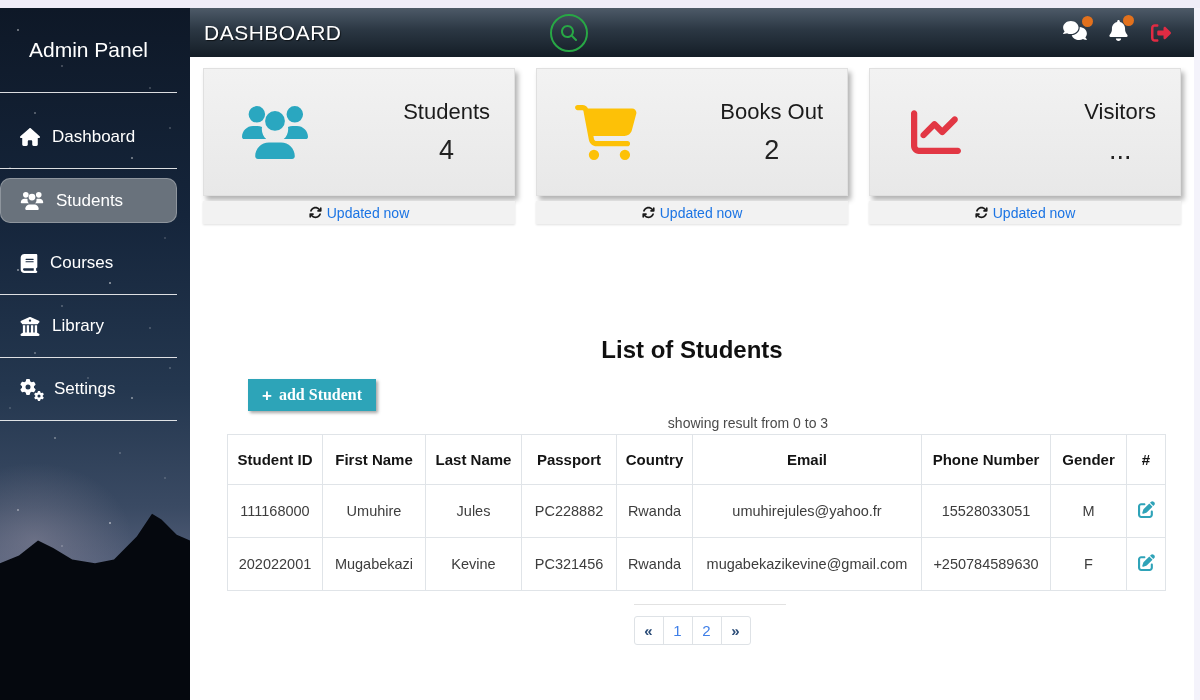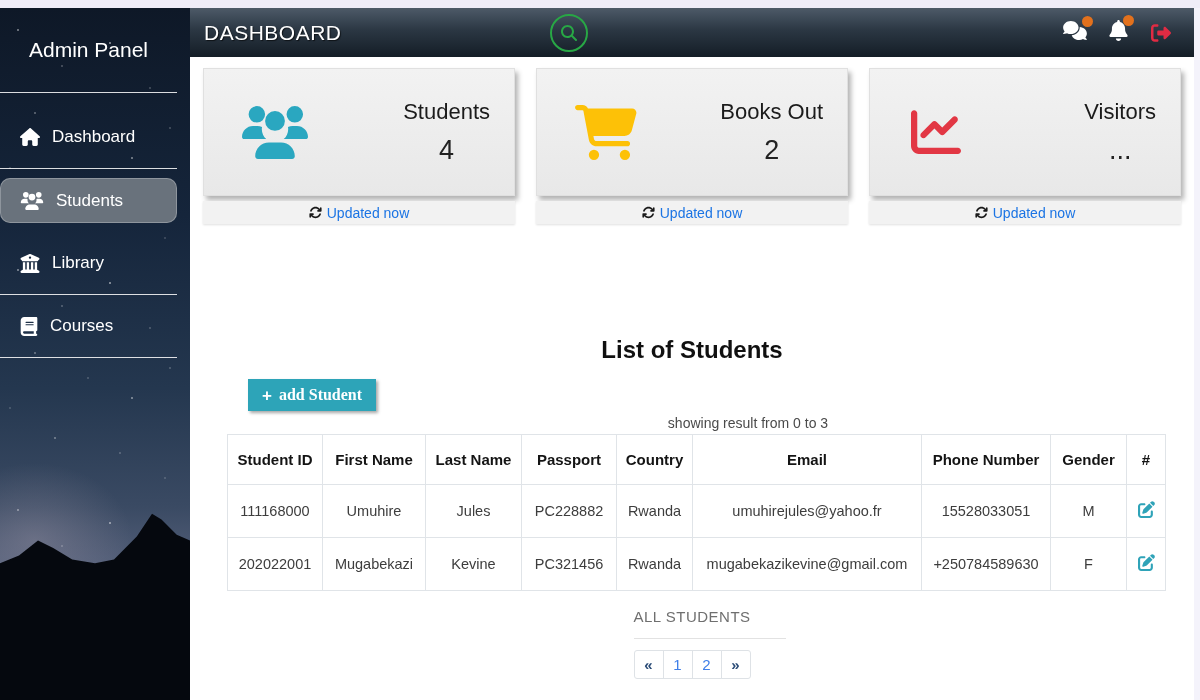--- a/index.html
+++ b/index.html
@@ -187,32 +187,45 @@
       <li class="active">
         <span class="item-pill">
           <svg width="24" height="18">
               <use href="#i-users" width="24" height="18"></use>
             </svg>
           <span>Students</span>
         </span>
       </li>
       <li>
         <span class="item-pill">
+          <svg width="18" height="19">
+              <use href="#i-book" width="18" height="19"></use>
+            </svg>
+          <span>Courses</span>
+        </span>
+      </li>
+      <li>
+        <span class="item-pill">
           <svg width="20" height="19">
               <use href="#i-columns" width="20" height="19"></use>
             </svg>
           <span>Library</span>
         </span>
       </li>
       <li>
         <span class="item-pill">
-          <svg width="18" height="19">
-              <use href="#i-book" width="18" height="19"></use>
-            </svg>
-          <span>Courses</span>
+          <span class="gear-pair">
+            <svg class="g1" width="16" height="16">
+                <use href="#i-gear" width="16" height="16"></use>
+              </svg>
+            <svg class="g2" width="10" height="10">
+                <use href="#i-gear" width="10" height="10"></use>
+              </svg>
+          </span>
+          <span>Settings</span>
         </span>
       </li>
     </ul>
   </div>
 </aside>
 
 <header class="topbar">
   <div class="tb-title">DASHBOARD</div>
   <div class="tb-search">
     <button class="search-btn">
@@ -359,21 +372,20 @@
         <td>F</td>
         <td><span class="edit-icon">
               <svg width="17" height="17">
                 <use href="#i-edit" width="17" height="17"></use>
               </svg>
             </span></td>
       </tr>
     </tbody>
   </table>
 
-  <div class="all-students">ALL STUDENTS</div>
 
   <hr class="pager-hr">
 
   <ul class="pagination">
     <li class="pg-arrow">«</li>
     <li class="pg-num">1</li>
     <li class="pg-num">2</li>
     <li class="pg-arrow">»</li>
   </ul>
 

